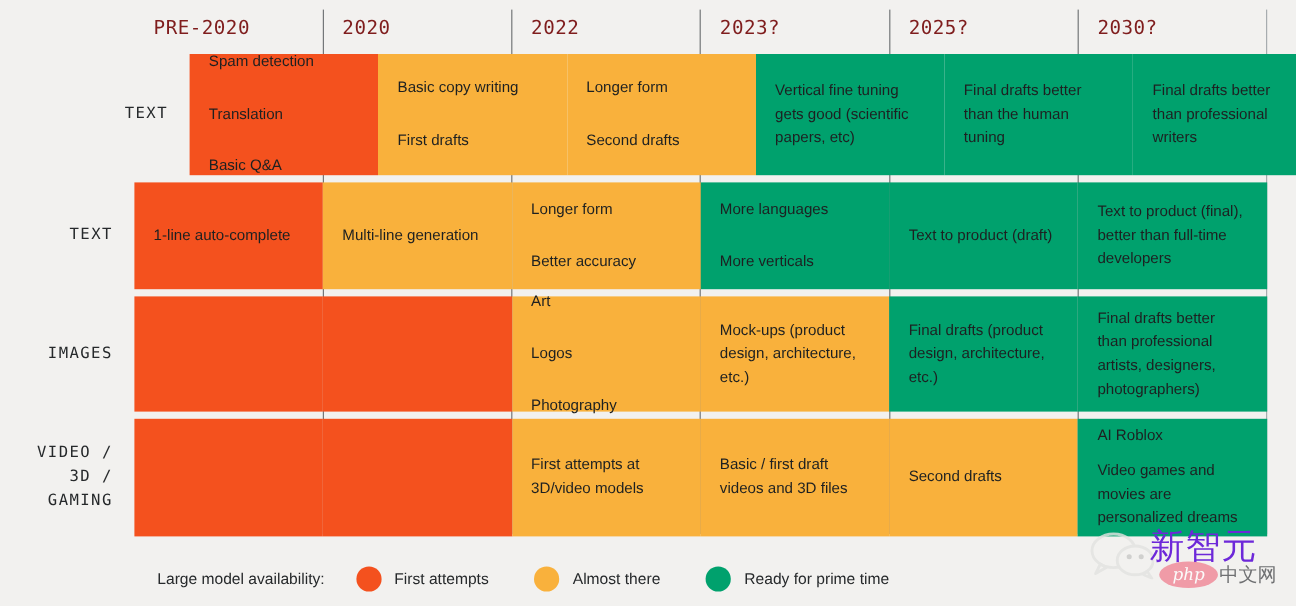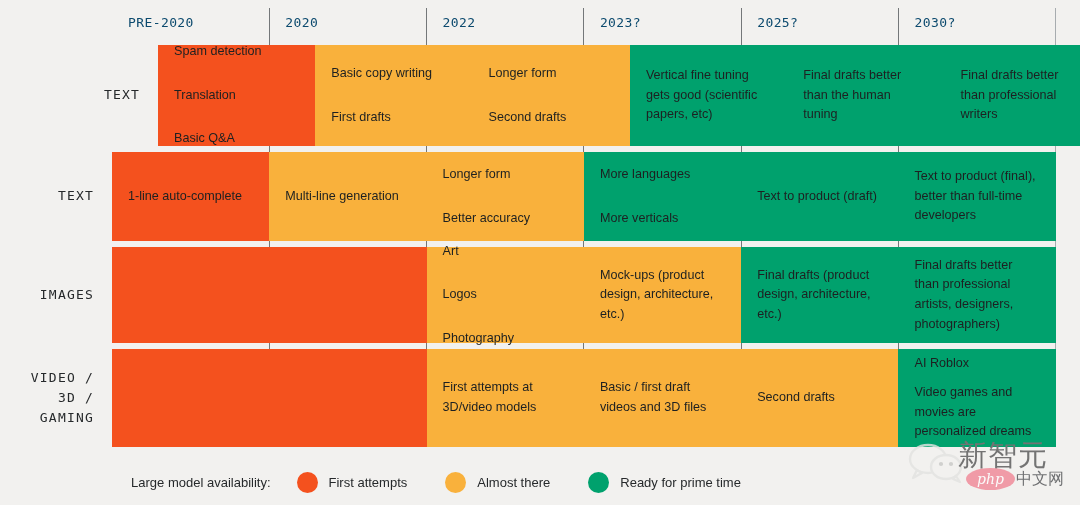--- a/index.html
+++ b/index.html
@@ -39,23 +39,23 @@
     height: 45px;
     display: flex;
   }
   .col-head {
     flex: 0 0 157.3px;
     box-sizing: border-box;
     padding-left: 16px;
     display: flex;
     align-items: center;
     font-family: "DejaVu Sans Mono", monospace;
-    font-size: 13px;
+    font-size: 16px;
     letter-spacing: 0.4px;
-    color: #0c4a6e;
+    color: #7f1d1d;
     white-space: nowrap;
   }
 
   
   .vline {
     position: absolute;
     top: 8px;
     width: 1px;
     height: 437px;
     background: #5E6164;
@@ -168,21 +168,21 @@
     width: 54px;
     height: 40px;
     opacity: 0.82;
   }
   .wm-cn {
     position: absolute;
     left: 52px;
     top: 0px;
     font-family: "DejaVu Sans", sans-serif;
     font-size: 29px;
-    color: #737373;
+    color: #6d28d9;
     letter-spacing: 1px;
     line-height: 1;
     white-space: nowrap;
   }
   .wm-php {
     position: absolute;
     left: 60px;
     top: 27px;
     width: 49px;
     height: 22px;

